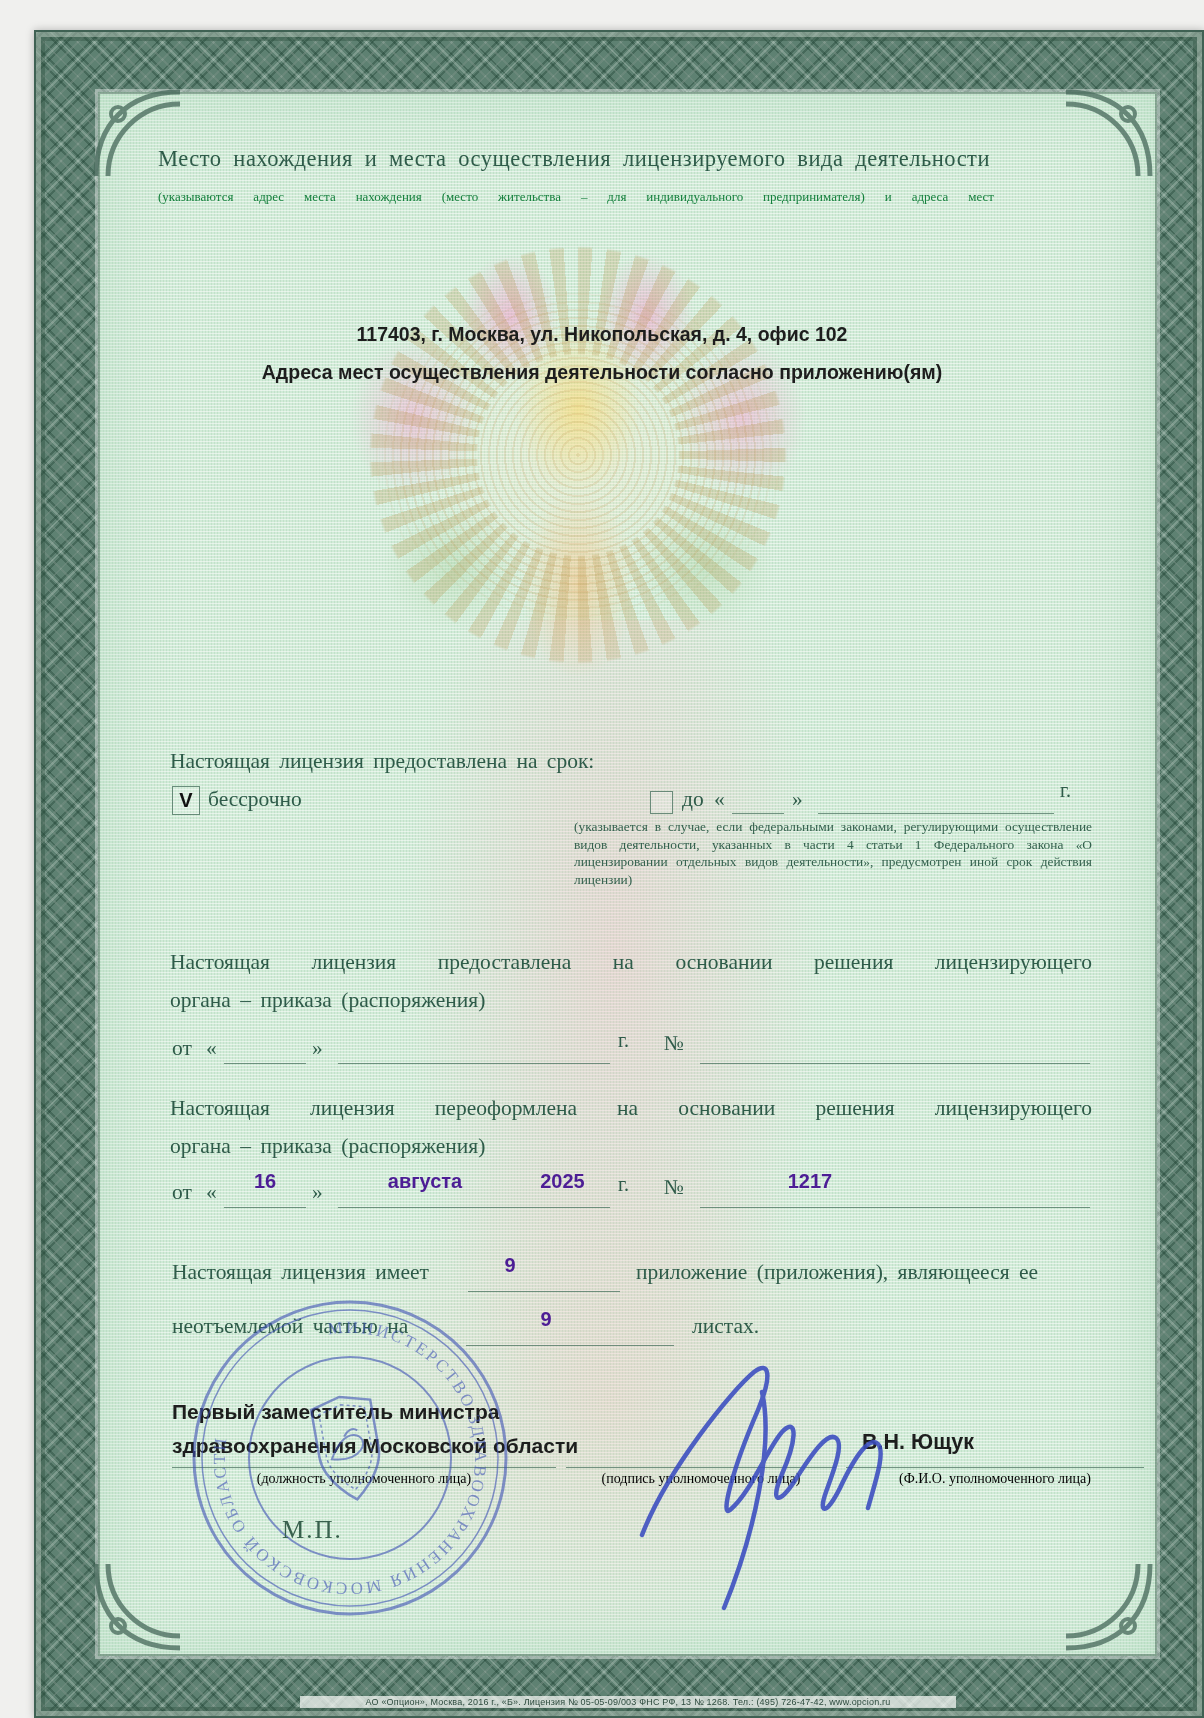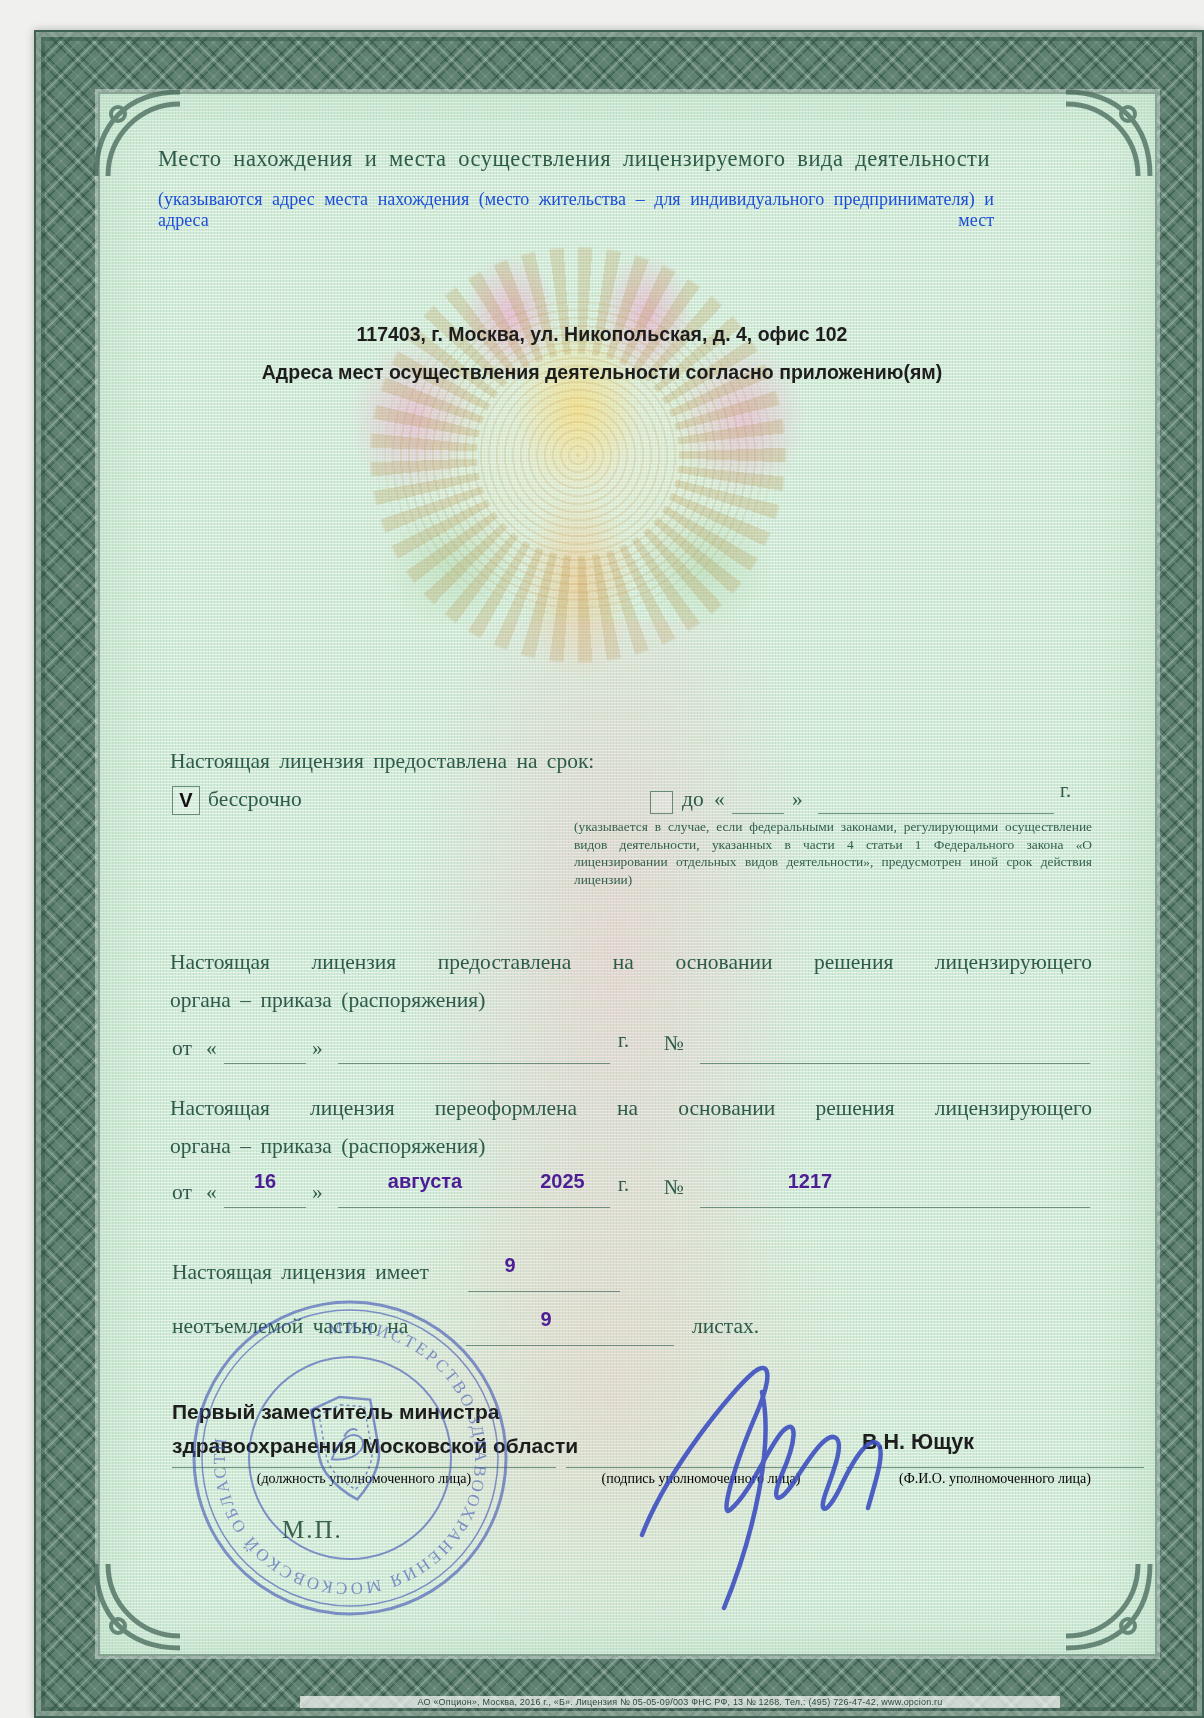--- a/index.html
+++ b/index.html
@@ -47,37 +47,37 @@
   .wash-mid{position:absolute;left:400px;top:620px;width:430px;height:840px;z-index:1;
     background:radial-gradient(ellipse at 50% 40%, rgba(248,185,195,.38), transparent 70%);}
   .wash-low{position:absolute;left:330px;top:1130px;width:560px;height:540px;z-index:1;
     background:radial-gradient(ellipse at 50% 50%, rgba(248,190,185,.3), transparent 70%);}
   
   .abs{position:absolute;z-index:3;}
   .gr{color:#2e5b49;}
   .serif{font-family:"Liberation Serif","DejaVu Serif",serif;}
   .sans{font-family:"Liberation Sans","DejaVu Sans",sans-serif;}
   .title{font-size:22.5px;letter-spacing:.5px;word-spacing:5px;text-align:justify;text-align-last:justify;}
-  .subnote{font-size:18px;word-spacing:3px;text-align:justify;text-align-last:justify;color:#1d4ed8;}
+  .subnote{font-size:13px;word-spacing:3px;text-align:justify;text-align-last:justify;color:#15803d;}
   .body-l{font-size:21.5px;word-spacing:4px;}
   .just{text-align:justify;text-align-last:justify;}
   .blackbold{color:#1d1d1d;font-weight:bold;}
   .addr{font-size:19.5px;text-align:center;margin-top:36px;}
   .note-sm{font-size:13.4px;line-height:17.6px;text-align:justify;color:#33604d;}
   .caption{font-size:14px;color:#000000;text-align:center;}
   .uline{position:absolute;z-index:3;border-bottom:1.6px solid rgba(75,115,96,.75);height:1px;}
   .fillval{position:absolute;z-index:3;text-align:center;font-size:20px;color:#4c1d95;font-weight:bold;
            font-family:"Liberation Sans","DejaVu Sans",sans-serif;}
   .chkbox{position:absolute;z-index:3;border:1.6px solid rgba(75,115,96,.8);background:rgba(255,255,255,.15);}
   .chkmark{display:block;text-align:center;font-weight:bold;color:#111;font-size:20px;line-height:26px;
            font-family:"Liberation Sans","DejaVu Sans",sans-serif;}
   .stamp{position:absolute;left:180px;top:1288px;z-index:4;opacity:.6;transform:rotate(-10deg);}
   .sigwrap{position:absolute;left:612px;top:1350px;z-index:5;}
   .mp{position:absolute;left:282px;top:1516px;z-index:5;font-size:25px;letter-spacing:2px;color:#38604d;}
-  .footer{position:absolute;left:300px;top:1696px;width:760px;z-index:6;text-align:center;
+  .footer{position:absolute;left:300px;top:1696px;width:656px;z-index:6;text-align:center;
           font-size:9px;letter-spacing:.2px;color:#2c4a3d;background:rgba(248,250,247,.72);
           font-family:"Liberation Sans","DejaVu Sans",sans-serif;padding:1px 0;}
 </style>
 </head>
 <body>
 
 <div class="page">
 
   <div class="frame"></div>
   <div class="paper" style="position:absolute;left:98px;top:92px;width:1055px;height:1560px;z-index:0;"></div>
@@ -149,20 +149,21 @@
   <div class="fillval" style="left:345px;top:1170px;width:160px;">августа</div>
   <div class="fillval" style="left:515px;top:1170px;width:95px;">2025</div>
   <div class="abs serif gr" style="left:618px;top:1173px;font-size:20px;">г.</div>
   <div class="abs serif gr" style="left:664px;top:1175px;font-size:21px;">№</div>
   <div class="uline" style="left:700px;top:1206px;width:390px;"></div>
   <div class="fillval" style="left:700px;top:1170px;width:220px;">1217</div>
 
   <div class="abs serif gr body-l" style="left:172px;top:1260px;">Настоящая лицензия имеет</div>
   <div class="uline" style="left:468px;top:1290px;width:152px;"></div>
   <div class="fillval" style="left:455px;top:1254px;width:110px;">9</div>
+  <div class="abs serif gr body-l" style="left:636px;top:1260px;">приложение (приложения), являющееся ее</div>
   <div class="abs serif gr body-l" style="left:172px;top:1314px;">неотъемлемой частью на</div>
   <div class="uline" style="left:466px;top:1344px;width:208px;"></div>
   <div class="fillval" style="left:466px;top:1308px;width:160px;">9</div>
   <div class="abs serif gr body-l" style="left:692px;top:1314px;">листах.</div>
 
   <div class="abs sans blackbold" style="left:172px;top:1400px;font-size:21px;">Первый заместитель министра</div>
   <div class="abs sans blackbold" style="left:172px;top:1434px;font-size:21px;">здравоохранения Московской области</div>
   <div class="uline" style="left:172px;top:1466px;width:384px;"></div>
   <div class="uline" style="left:566px;top:1466px;width:270px;"></div>
   <div class="uline" style="left:846px;top:1466px;width:298px;"></div>

